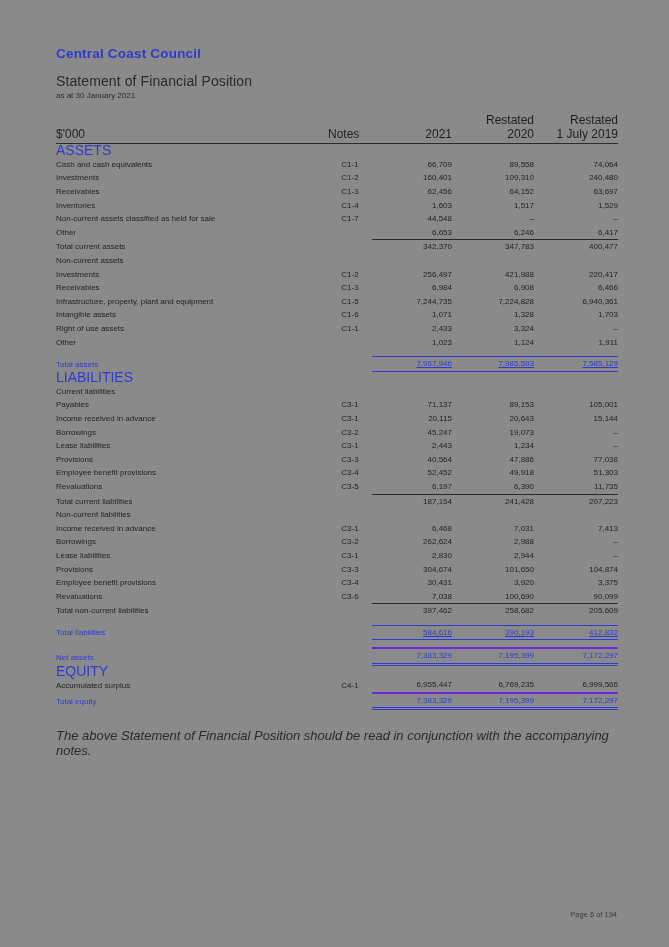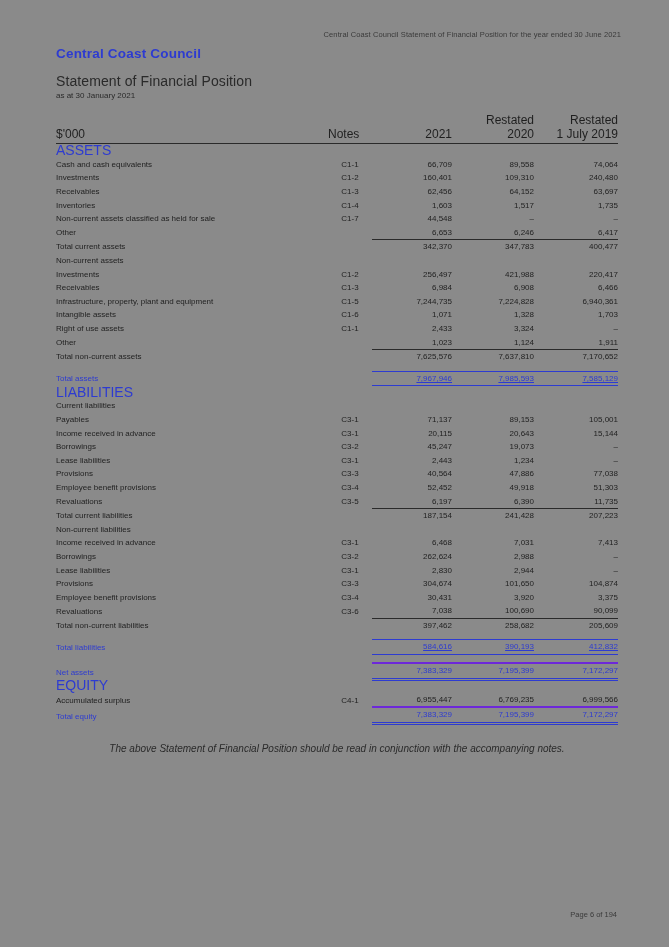--- a/index.html
+++ b/index.html
@@ -121,39 +121,37 @@
     padding-top: 2px;
   }
   .final-row td.num {
     border-top: 2px solid #6d28d9;
     border-bottom: 3px double #2d3bd1;
     margin-top: 11px;
   }
   .spacer td { height: 7px; line-height: 7px; font-size: 0; }
   .footnote {
     margin-top: 18px;
-    font-size: 10px;
+    font-size: 13px;
     font-style: italic;
     color: #2a2a2a;
-    text-align: center;
   }
   .page-number {
     position: absolute;
     right: 52px;
     bottom: 28px;
     font-size: 7.5px;
     color: #3a3a3a;
   }
 </style>
 </head>
 <body>
 
 <div class="page">
 
-  <div class="header-line">Central Coast Council Statement of Financial Position for the year ended 30 June 2021</div>
 
   <div class="content">
 
     <div class="org-title">Central Coast Council</div>
     <div class="doc-title">Statement of Financial Position</div>
     <div class="doc-subtitle">as at 30 January 2021</div>
 
     <table class="fin">
       <tbody>
         <tr class="head-row">
@@ -204,21 +202,21 @@
             <td class="c-notes">C1-3</td>
             <td class="c-num">62,456</td>
             <td class="c-num2">64,152</td>
             <td class="c-num3">63,697</td>
           </tr>
         <tr>
             <td class="c-label">Inventories</td>
             <td class="c-notes">C1-4</td>
             <td class="c-num">1,603</td>
             <td class="c-num2">1,517</td>
-            <td class="c-num3">1,735</td>
+            <td class="c-num3">1,529</td>
           </tr>
         <tr>
             <td class="c-label">Non-current assets classified as held for sale</td>
             <td class="c-notes">C1-7</td>
             <td class="c-num">44,548</td>
             <td class="c-num2">–</td>
             <td class="c-num3">–</td>
           </tr>
         <tr>
             <td class="c-label">Other</td>
@@ -277,27 +275,20 @@
             <td class="c-num2">3,324</td>
             <td class="c-num3">–</td>
           </tr>
         <tr>
             <td class="c-label">Other</td>
             <td class="c-notes"></td>
             <td class="c-num">1,023</td>
             <td class="c-num2">1,124</td>
             <td class="c-num3">1,911</td>
           </tr>
-        <tr class="total-row">
-            <td class="c-label">Total non-current assets</td>
-            <td class="c-notes"></td>
-            <td class="c-num num">7,625,576</td>
-            <td class="c-num2 num">7,637,810</td>
-            <td class="c-num3 num">7,170,652</td>
-          </tr>
 
         <tr class="spacer">
             <td colspan="5"></td>
           </tr>
         <tr class="grand-row">
             <td class="c-label">Total assets</td>
             <td class="c-notes"></td>
             <td class="c-num num">7,967,946</td>
             <td class="c-num2 num">7,985,593</td>
             <td class="c-num3 num">7,585,129</td>

